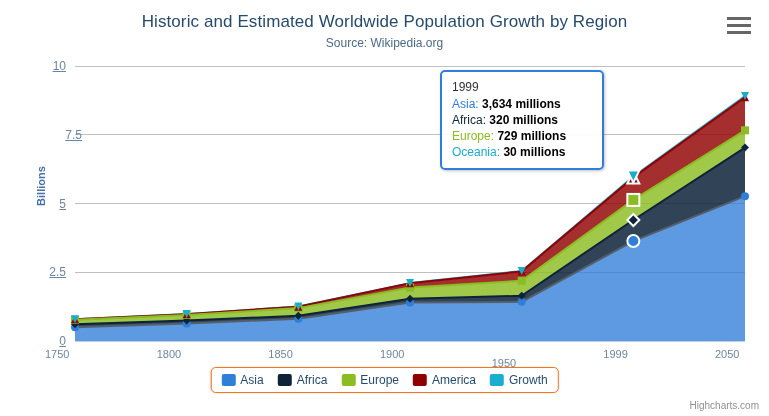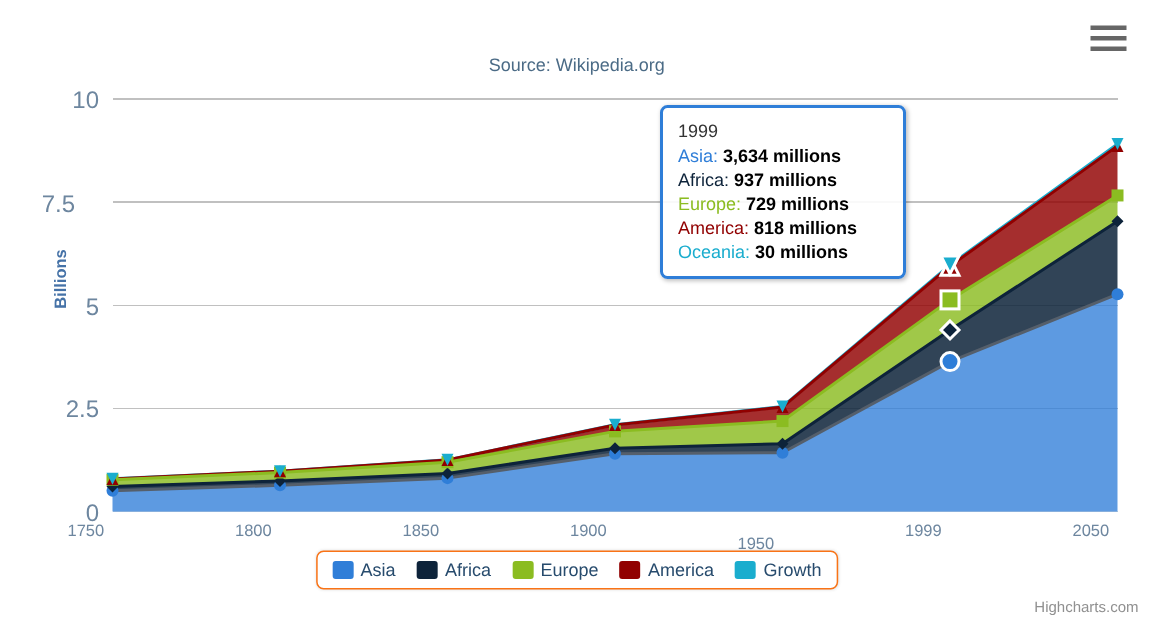--- a/index.html
+++ b/index.html
@@ -81,22 +81,23 @@
     transform: rotate(-90deg);
     transform-origin: center center;
     font-size: 11px;
     font-weight: bold;
     color: #4572A7;
   }
   .y-tick-label {
     position: absolute;
     width: 46px;
     text-align: right;
-    font-size: 16px;
+    font-size: 12px;
     color: #6d869f;
+    text-decoration: underline;
   }
   .x-tick-label {
     position: absolute;
     width: 60px;
     text-align: left;
     font-size: 11px;
     color: #6d869f;
   }
   
   .legend {
@@ -161,20 +162,21 @@
     font-size: 10px;
     color: #909090;
     cursor: pointer;
   }
 </style>
 </head>
 <body>
 
 <div id="chart-root">
 
+  <div class="chart-title">Historic and Estimated Worldwide Population Growth by Region</div>
   <div class="chart-subtitle">Source: Wikipedia.org</div>
 
   <div class="export-btn">
     <span></span>
     <span></span>
     <span></span>
   </div>
 
   <div class="plot-wrap">
     <svg class="chart-svg" width="769" height="416">
@@ -237,41 +239,40 @@
           <polygon points="745,100.00250000000003 749,92.00250000000003 741,92.00250000000003" fill="#1aadce"></polygon>
         </g>
     </svg>
 
     <div class="y-axis-title">Billions</div>
 
     <div id="y-labels">
         <div class="y-tick-label" style="left: 20px; top: 334px;">0</div>
         <div class="y-tick-label" style="left: 20px; top: 265.25px;">2.5</div>
         <div class="y-tick-label" style="left: 20px; top: 196.5px;">5</div>
-        <div class="y-tick-label" style="left: 4px; top: 127.75px;">7.5</div>
+        <div class="y-tick-label" style="left: 36px; top: 127.75px;">7.5</div>
         <div class="y-tick-label" style="left: 20px; top: 59px;">10</div>
       </div>
     <div id="x-labels">
         <div class="x-tick-label" style="left: 45px; top: 348px;">1750</div>
         <div class="x-tick-label" style="left: 156.667px; top: 348px;">1800</div>
         <div class="x-tick-label" style="left: 268.333px; top: 348px;">1850</div>
         <div class="x-tick-label" style="left: 380px; top: 348px;">1900</div>
         <div class="x-tick-label" style="left: 491.667px; top: 357px;">1950</div>
         <div class="x-tick-label" style="left: 603.333px; top: 348px;">1999</div>
         <div class="x-tick-label" style="left: 715px; top: 348px;">2050</div>
       </div>
   </div>
 
   <div class="tooltip">
     <div class="tooltip-header">1999</div>
     <div id="tooltip-rows">
         <div class="tooltip-row"><span class="tooltip-name" style="color: rgb(47, 126, 216);">Asia: </span><span class="tooltip-value">3,634 millions</span></div>
-        <div class="tooltip-row"><span class="tooltip-name" style="color: rgb(13, 35, 58);">Africa: </span><span class="tooltip-value">937 millions</span></div>
+        <div class="tooltip-row"><span class="tooltip-name" style="color: rgb(13, 35, 58);">Africa: </span><span class="tooltip-value">320 millions</span></div>
         <div class="tooltip-row"><span class="tooltip-name" style="color: rgb(139, 188, 33);">Europe: </span><span class="tooltip-value">729 millions</span></div>
-        <div class="tooltip-row"><span class="tooltip-name" style="color: rgb(145, 0, 0);">America: </span><span class="tooltip-value">818 millions</span></div>
         <div class="tooltip-row"><span class="tooltip-name" style="color: rgb(26, 173, 206);">Oceania: </span><span class="tooltip-value">30 millions</span></div>
       </div>
   </div>
 
   <div class="legend">
     <div class="legend-item">
       <span class="legend-swatch" style="background: rgb(47, 126, 216);"></span>
       <span>Asia</span>
     </div>
     <div class="legend-item">

